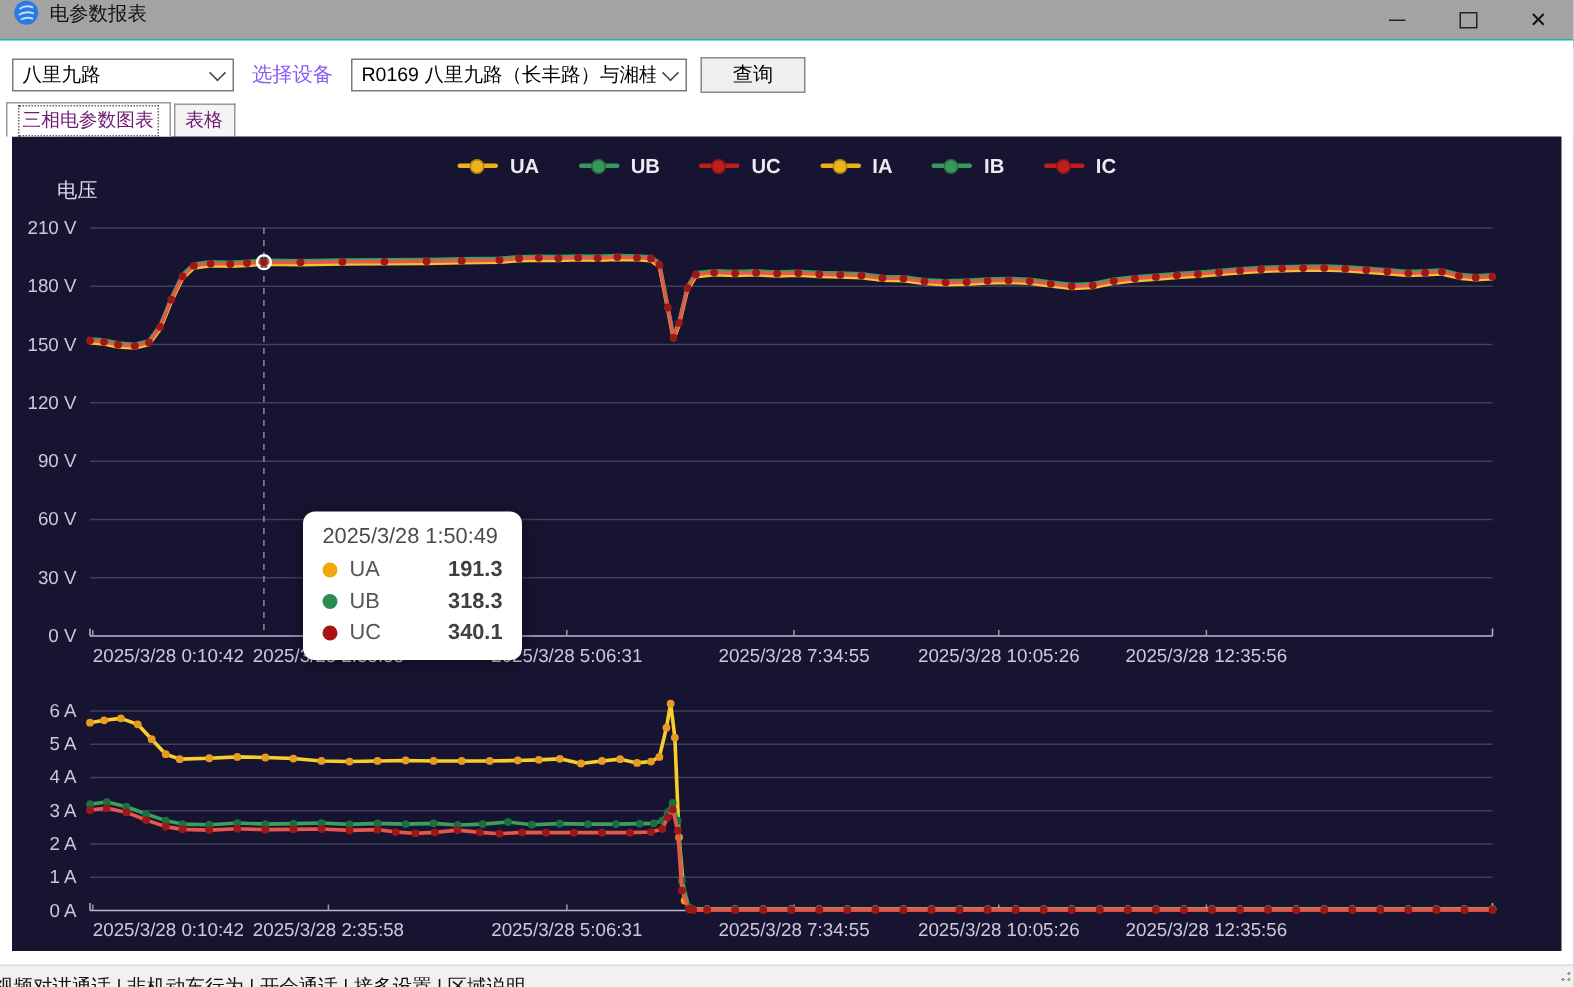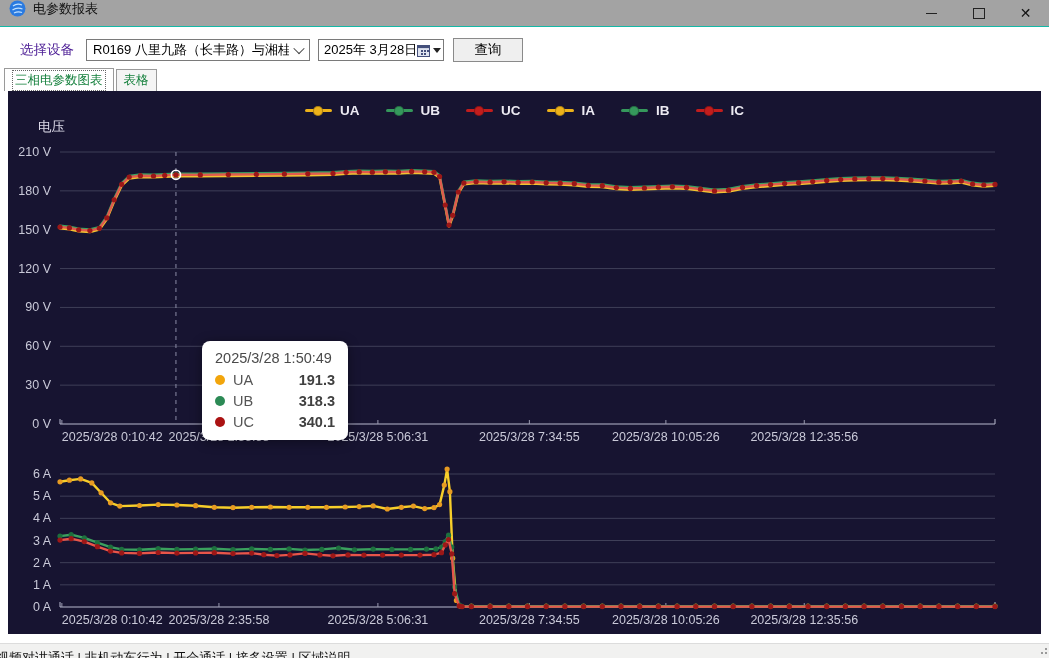--- a/index.html
+++ b/index.html
@@ -21,35 +21,35 @@
   .toolbar{position:absolute;left:0;top:27px;width:100%;height:40px;background:#fff;
     display:flex;align-items:center;padding-left:8px;box-sizing:border-box;padding-top:6px;}
   .combo{height:22px;border:1px solid #7a7a7a;background:#fff;display:flex;align-items:center;
     justify-content:space-between;padding:0 6px;font-size:13px;color:#000;box-sizing:border-box;
     white-space:nowrap;overflow:hidden;}
   .combo-area{width:148px;}
   .combo-device{width:224px;margin-left:4px;}
   .combo-text{overflow:hidden;white-space:nowrap;}
   .chev{width:7px;height:7px;border-right:1.6px solid #444;border-bottom:1.6px solid #444;
     transform:rotate(45deg) translate(-1px,-1px);flex:0 0 auto;margin-left:6px;}
-  .tb-label{font-size:13.5px;color:#4c1d95;margin:0 8px 0 12px;white-space:nowrap;}
+  .tb-label{font-size:13.5px;color:#8b5cf6;margin:0 8px 0 12px;white-space:nowrap;}
   .datepicker{height:22px;border:1px solid #7a7a7a;background:#fff;display:flex;align-items:center;
     margin-left:8px;padding:0 5px;font-size:13px;color:#000;box-sizing:border-box;width:126px;
     justify-content:space-between;white-space:nowrap;}
   .dp-icons{display:flex;align-items:center;gap:3px;}
   .dp-arrow{width:0;height:0;border-left:4px solid transparent;border-right:4px solid transparent;
     border-top:5px solid #222;}
   .query-btn{height:24px;width:70px;margin-left:9px;border:1px solid #8a8a8a;background:#efefef;
     font-size:13.5px;color:#000;font-family:inherit;}
 
   
   .tabstrip{position:absolute;left:0;top:67px;width:100%;height:24px;background:#fff;display:flex;
     align-items:flex-end;padding-left:4px;box-sizing:border-box;}
   .tab{height:22px;display:flex;align-items:center;justify-content:center;font-size:12.5px;
-    color:#15803d;border:1px solid #9a9a9a;border-bottom:none;background:#f4f4f4;padding:0 7px;
+    color:#701a75;border:1px solid #9a9a9a;border-bottom:none;background:#f4f4f4;padding:0 7px;
     box-sizing:border-box;}
   .tab.active{background:#fff;height:23px;z-index:2;}
   .tab.active .tab-inner{border:1px dotted #666;padding:1px 2px;}
   .tab + .tab{margin-left:2px;}
 
   
   .panel{position:absolute;left:8px;top:91px;width:1033px;height:543px;background:#171431;overflow:hidden;}
   .legend{position:absolute;left:0;top:12px;width:100%;display:flex;justify-content:center;
     gap:26px;align-items:center;}
   .legend-item{display:flex;align-items:center;gap:8px;cursor:default;}
@@ -100,35 +100,28 @@
       <div class="win-btn">
           <span class="glyph-max"></span>
         </div>
       <div class="win-btn">
           <span class="glyph-close">✕</span>
         </div>
     </div>
   </div>
 
   <div class="toolbar">
+    <div class="combo combo-area">
+      <span class="combo-text">八里九路</span>
+      <span class="chev"></span>
+    </div>
     <span class="tb-label">选择设备</span>
     <div class="combo combo-device">
       <span class="combo-text">R0169 八里九路（长丰路）与湘桂线交</span>
       <span class="chev"></span>
-    </div>
-    <div class="datepicker">
-      <span>2025年 3月28日</span>
-      <span class="dp-icons">
-        <svg width="13" height="13" viewBox="0 0 13 13">
-          <rect x="0.5" y="1.5" width="12" height="11" fill="#dfe4f0" stroke="#44507c"></rect>
-          <rect x="0.5" y="1.5" width="12" height="2.6" fill="#44507c"></rect>
-          <path d="M4 6h2v2H4zM7 6h2v2H7zM10 6h2v2h-2zM4 9h2v2H4zM7 9h2v2H7z" fill="#44507c"></path>
-        </svg>
-        <span class="dp-arrow"></span>
-      </span>
     </div>
     <button class="query-btn">查询</button>
   </div>
 
   <div class="tabstrip">
     <div class="tab active">
       <span class="tab-inner">三相电参数图表</span>
     </div>
     <div class="tab">
       <span class="tab-inner">表格</span>

